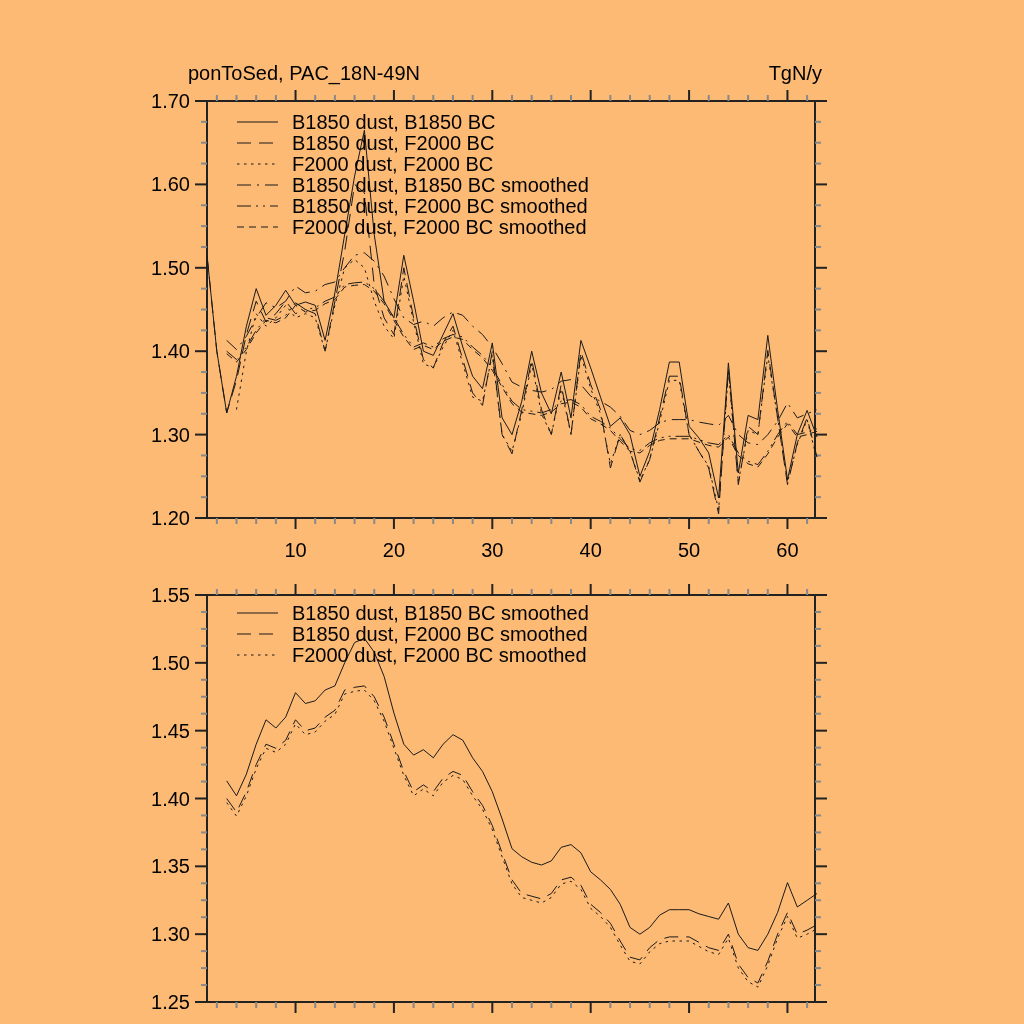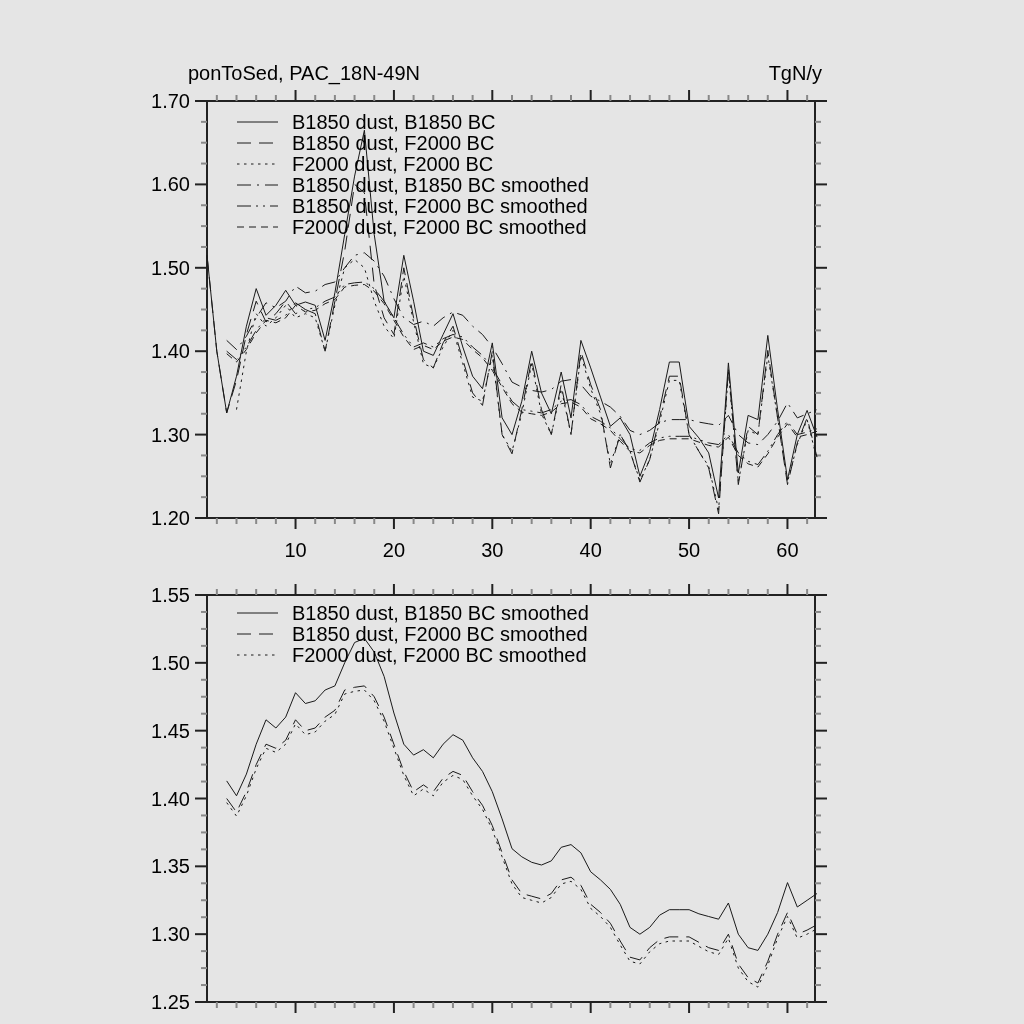--- a/index.html
+++ b/index.html
@@ -1,16 +1,16 @@
 <!DOCTYPE html>
 <html><head>
 <meta charset="utf-8">
 <style>
   html,body{margin:0;padding:0;background:#ffffff;}
-  .page{position:relative;width:1024px;height:1024px;background:#e5e5e5;overflow:hidden;
+  .page{position:relative;width:1024px;height:1024px;background:#fdba74;overflow:hidden;
         font-family:"Liberation Sans",sans-serif;color:#000;}
   .title-row{position:absolute;left:188px;top:63px;width:634px;display:flex;
              justify-content:space-between;font-size:20px;line-height:21px;color:#000;}
   svg text{font-family:"Liberation Sans",sans-serif;fill:#000;}
 </style>
 </head>
 <body>
 
 <div class="page">
   <div class="title-row">

